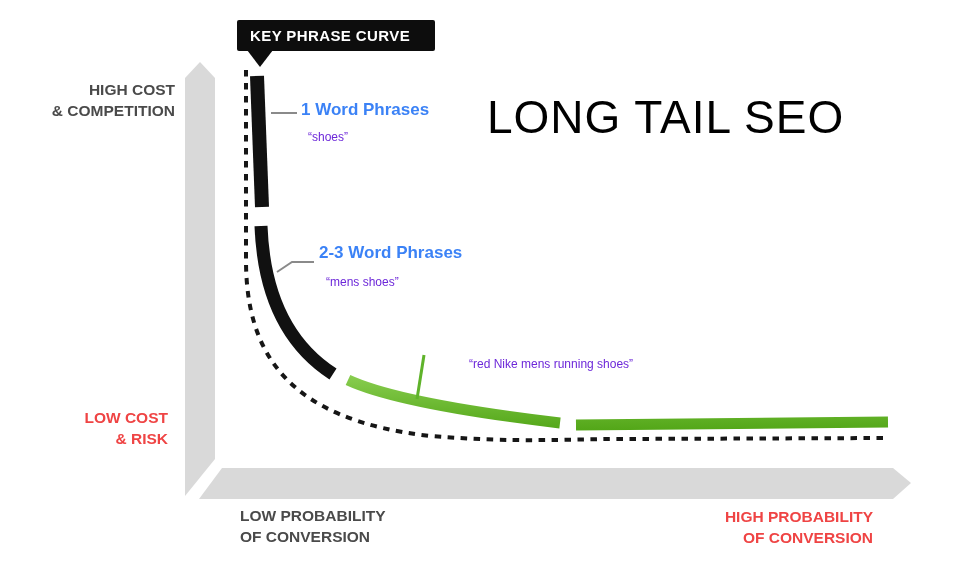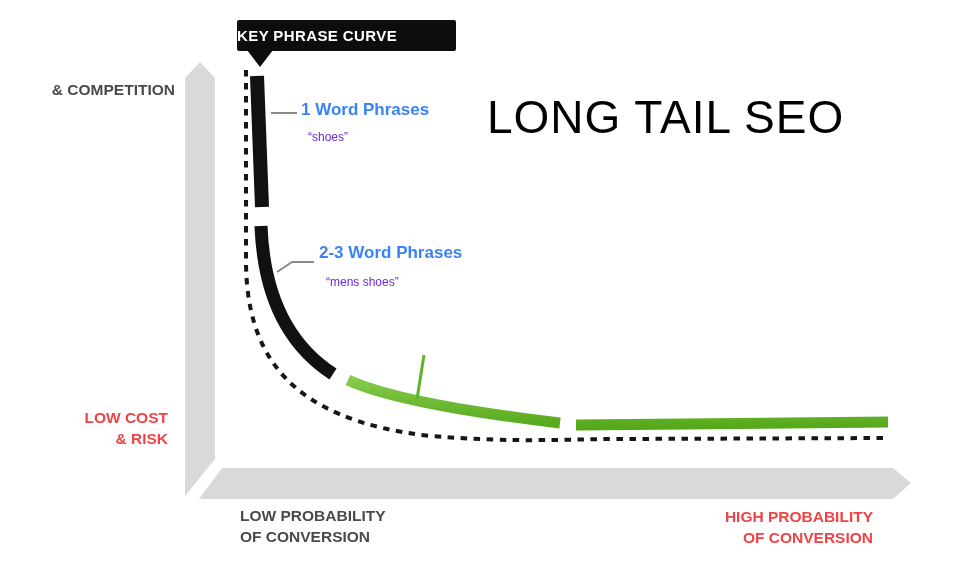--- a/index.html
+++ b/index.html
@@ -10,28 +10,29 @@
     background: #ffffff;
     overflow: hidden;
     font-family: "Liberation Sans", sans-serif;
   }
   .stage svg { position: absolute; left: 0; top: 0; }
 
   .abs { position: absolute; }
 
   .badge {
     left: 237px; top: 20px;
-    width: 219px; height: 31px;
+    width: 198px; height: 31px;
     background: #0d0d0d;
     border-radius: 2px;
     color: #ffffff;
     font-size: 15px;
     font-weight: 700;
     letter-spacing: 0.4px;
     line-height: 31px;
+    padding-left: 13px;
     box-sizing: border-box;
   }
   .badge-pointer {
     left: 247px; top: 50px;
     width: 0; height: 0;
     border-left: 13px solid transparent;
     border-right: 13px solid transparent;
     border-top: 17px solid #0d0d0d;
   }
 
@@ -105,20 +106,21 @@
     <polyline points="277,272 292,262 314,262" fill="none" stroke="#8a8a8a" stroke-width="2"></polyline>
     <line x1="424" y1="355" x2="417" y2="399" stroke="#5fb32a" stroke-width="3"></line>
   </svg>
 
   <div class="abs badge">KEY PHRASE CURVE</div>
   <div class="abs badge-pointer"></div>
 
   <div class="abs big-title">LONG TAIL SEO</div>
 
   <div class="abs axis-label dark hc-label">
+    <div>HIGH COST</div>
     <div>&amp; COMPETITION</div>
   </div>
   <div class="abs axis-label green-text lc-label">
     <div>LOW COST</div>
     <div>&amp; RISK</div>
   </div>
 
   <div class="abs axis-label dark lp-label">
     <div>LOW PROBABILITY</div>
     <div>OF CONVERSION</div>
@@ -127,14 +129,15 @@
     <div>HIGH PROBABILITY</div>
     <div>OF CONVERSION</div>
   </div>
 
   <div class="abs curve-title ct1">1 Word Phrases</div>
   <div class="abs curve-example ce1">“shoes”</div>
 
   <div class="abs curve-title ct2">2-3 Word Phrases</div>
   <div class="abs curve-example ce2">“mens shoes”</div>
 
+  <div class="abs curve-example ce3">“red Nike mens running shoes”</div>
 
 </div>
 
 </body></html>

